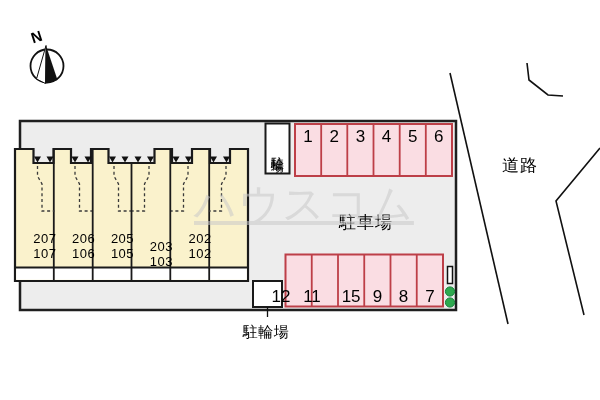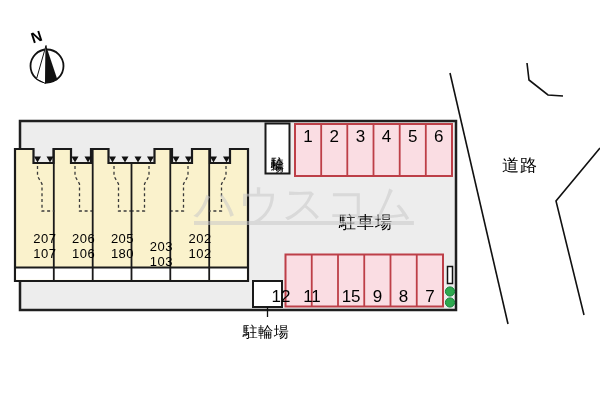--- a/index.html
+++ b/index.html
@@ -85,21 +85,21 @@
   <div class="txt unit-label" style="left:34.4px;top:231px;">
     <div>207</div>
     <div>107</div>
   </div>
   <div class="txt unit-label" style="left:73.3px;top:231px;">
     <div>206</div>
     <div>106</div>
   </div>
   <div class="txt unit-label" style="left:112.1px;top:231px;">
     <div>205</div>
-    <div>180</div>
+    <div>105</div>
   </div>
   <div class="txt unit-label" style="left:150.9px;top:239px;">
     <div>203</div>
     <div>103</div>
   </div>
   <div class="txt unit-label" style="left:189.8px;top:231px;">
     <div>202</div>
     <div>102</div>
   </div>
 

